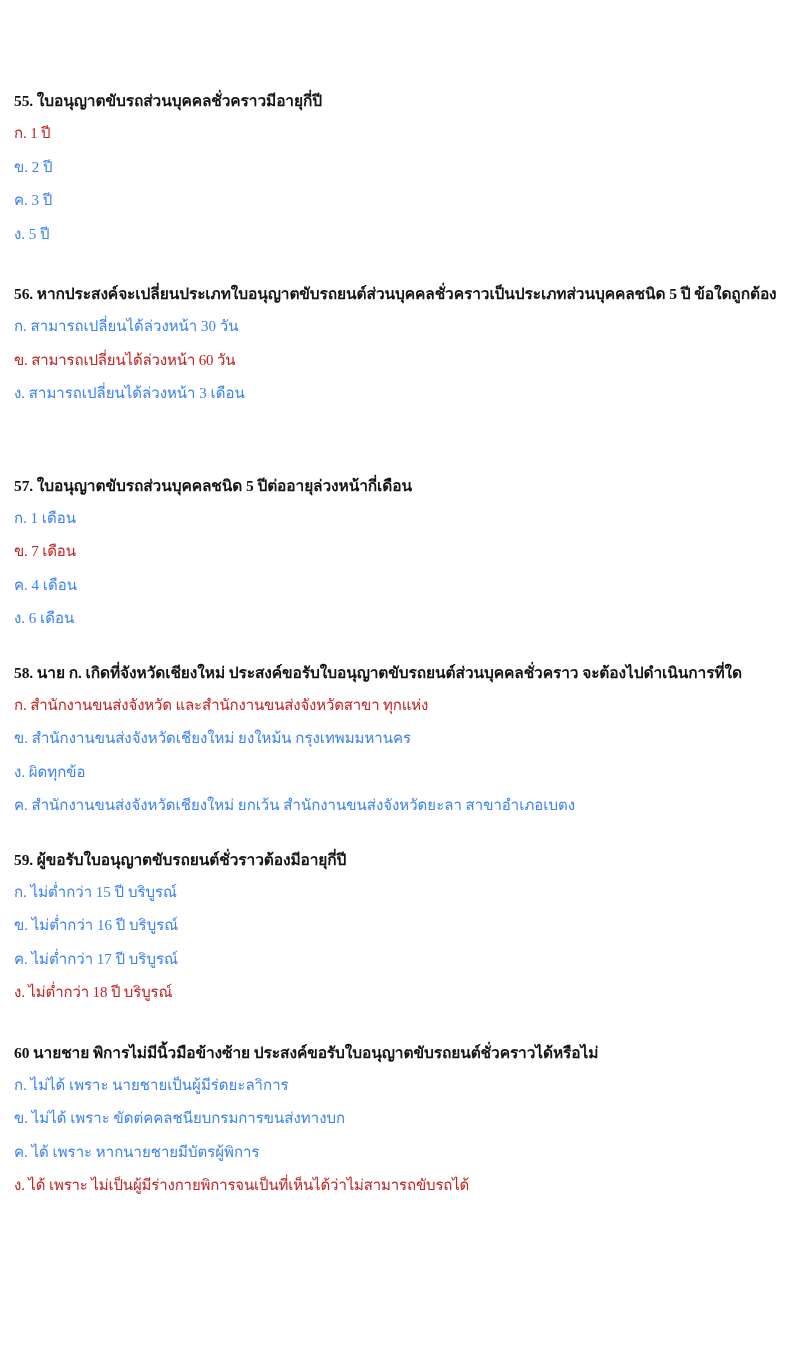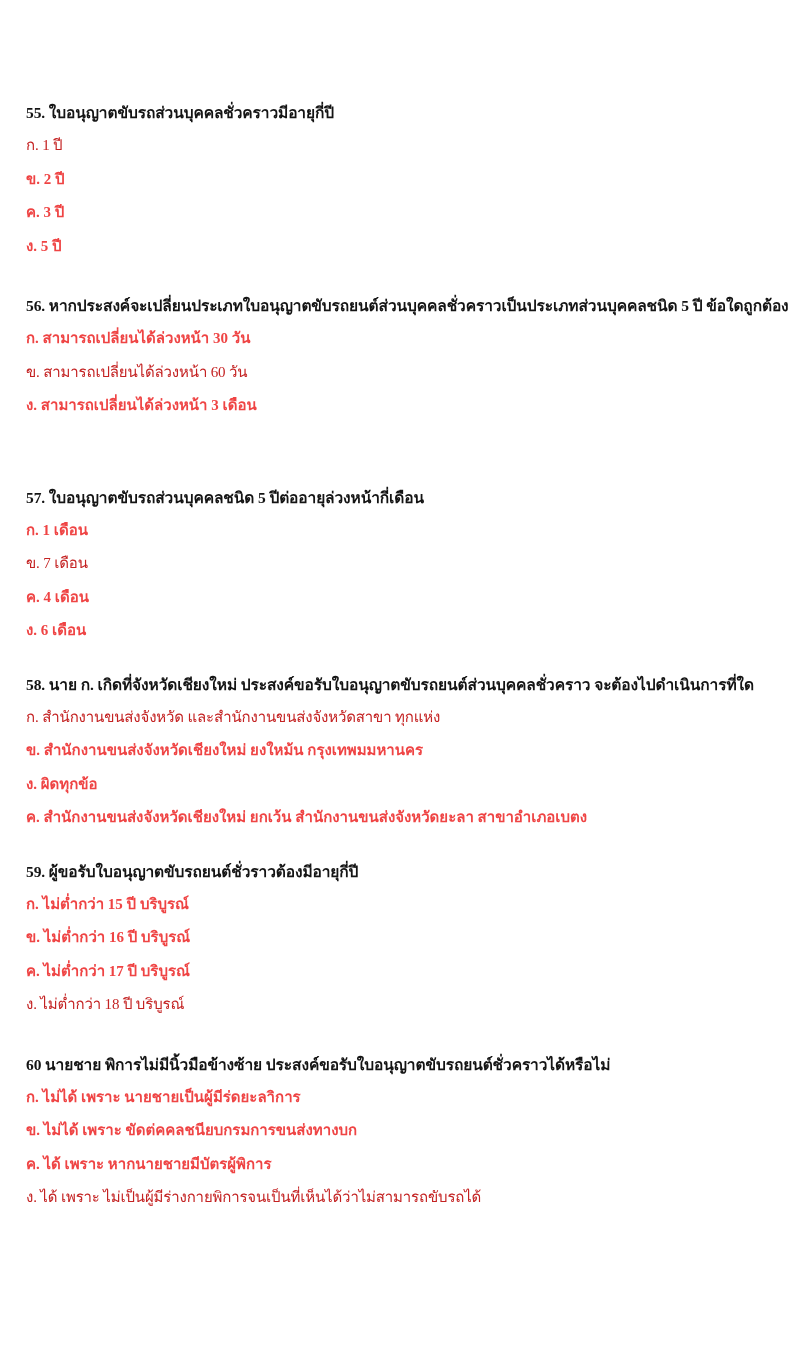--- a/index.html
+++ b/index.html
@@ -14,41 +14,41 @@
     color: #1a1a1a;
     overflow: hidden;
     position: relative;
   }
   #page {
     position: absolute;
     left: 0;
     top: 0;
     width: 800px;
     height: 1354px;
-    padding: 12px;
+    padding: 0;
     box-sizing: border-box;
   }
   .qblock {
     margin: 0;
     padding: 0;
   }
   .qstem {
     font-size: 15.5px;
     font-weight: bold;
     line-height: 33px;
     color: #141414;
     white-space: nowrap;
     letter-spacing: -0.1px;
   }
   .opt {
     font-size: 15px;
     line-height: 33.5px;
-    color: #ef4444;
+    color: #3b82f6;
     white-space: nowrap;
-    font-weight: bold;
+    font-weight: normal;
   }
   .opt.correct {
     color: #c42222;
     font-weight: normal;
     letter-spacing: -0.15px;
   }
   .gap-small { height: 20px; }
   .gap-large { height: 58px; }
   .gap-med { height: 26px; }
   .top-pad { height: 84px; }

